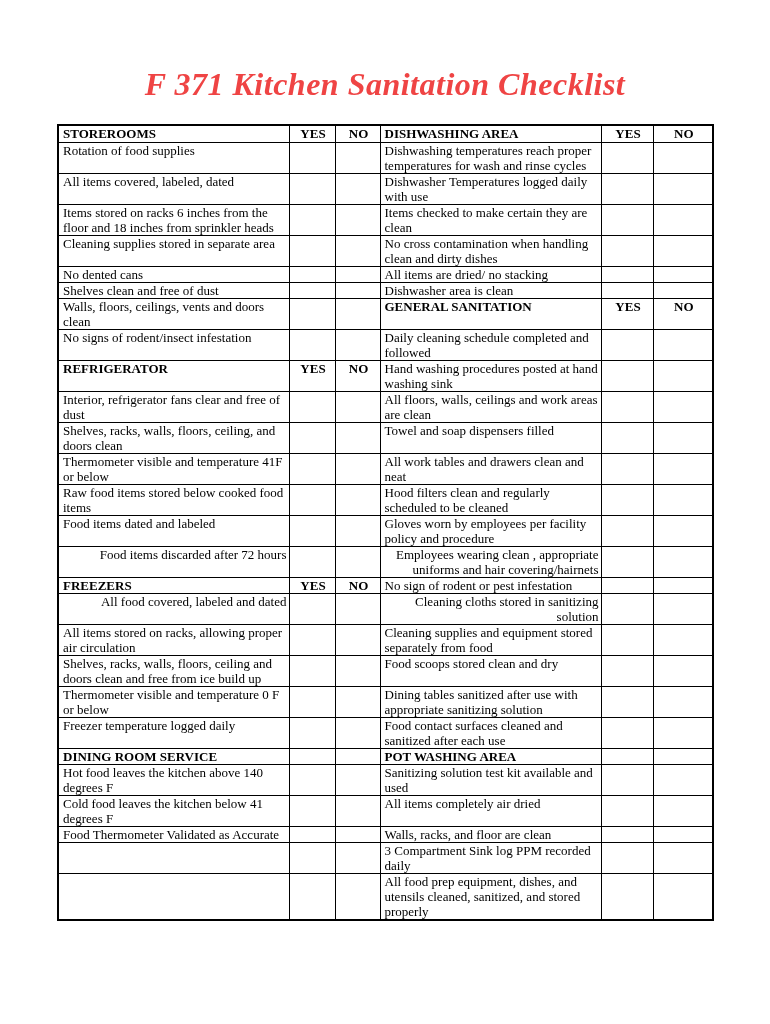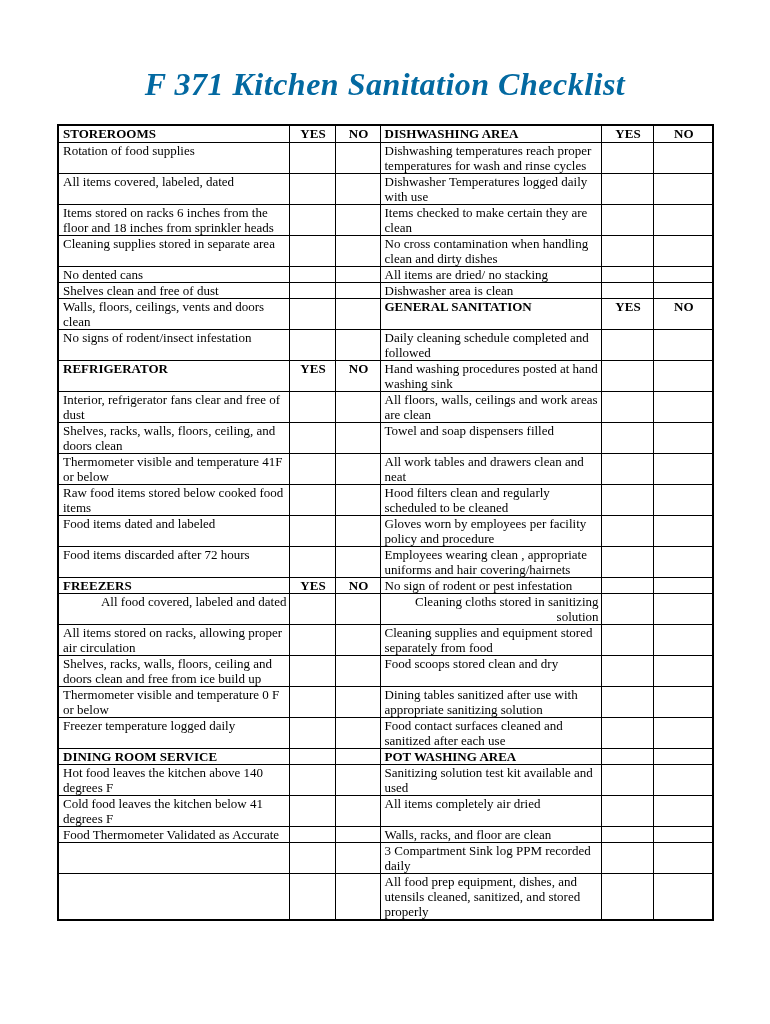--- a/index.html
+++ b/index.html
@@ -15,21 +15,21 @@
   .title {
     position: absolute;
     top: 66px;
     left: 0;
     width: 770px;
     text-align: center;
     font-size: 32px;
     font-weight: bold;
     font-style: italic;
     letter-spacing: 0.5px;
-    color: #0369a1;
+    color: #ef4444;
   }
   table.checklist {
     position: absolute;
     left: 57px;
     top: 124px;
     width: 655px;
     border-collapse: collapse;
     table-layout: fixed;
   }
   table.checklist td {
@@ -185,21 +185,21 @@
           <td class="ans"></td>
         </tr>
         <tr style="height: 30px;">
           <td class="lbl">Food items dated and labeled</td>
           <td class="ans"></td>
           <td class="ans"></td>
           <td class="lbl">Gloves worn by employees per facility policy and procedure</td>
           <td class="ans"></td>
           <td class="ans"></td>
         </tr>
-        <tr style="height: 31px;">
+        <tr style="height: 31px; text-align: right;">
           <td class="lbl">Food items discarded after 72 hours</td>
           <td class="ans"></td>
           <td class="ans"></td>
           <td class="lbl">Employees wearing clean , appropriate uniforms and hair covering/hairnets</td>
           <td class="ans"></td>
           <td class="ans"></td>
         </tr>
         <tr style="height: 15px; padding-left: 48px;">
           <td class="lbl hdr">FREEZERS</td>
           <td class="ans hdr">YES</td>

